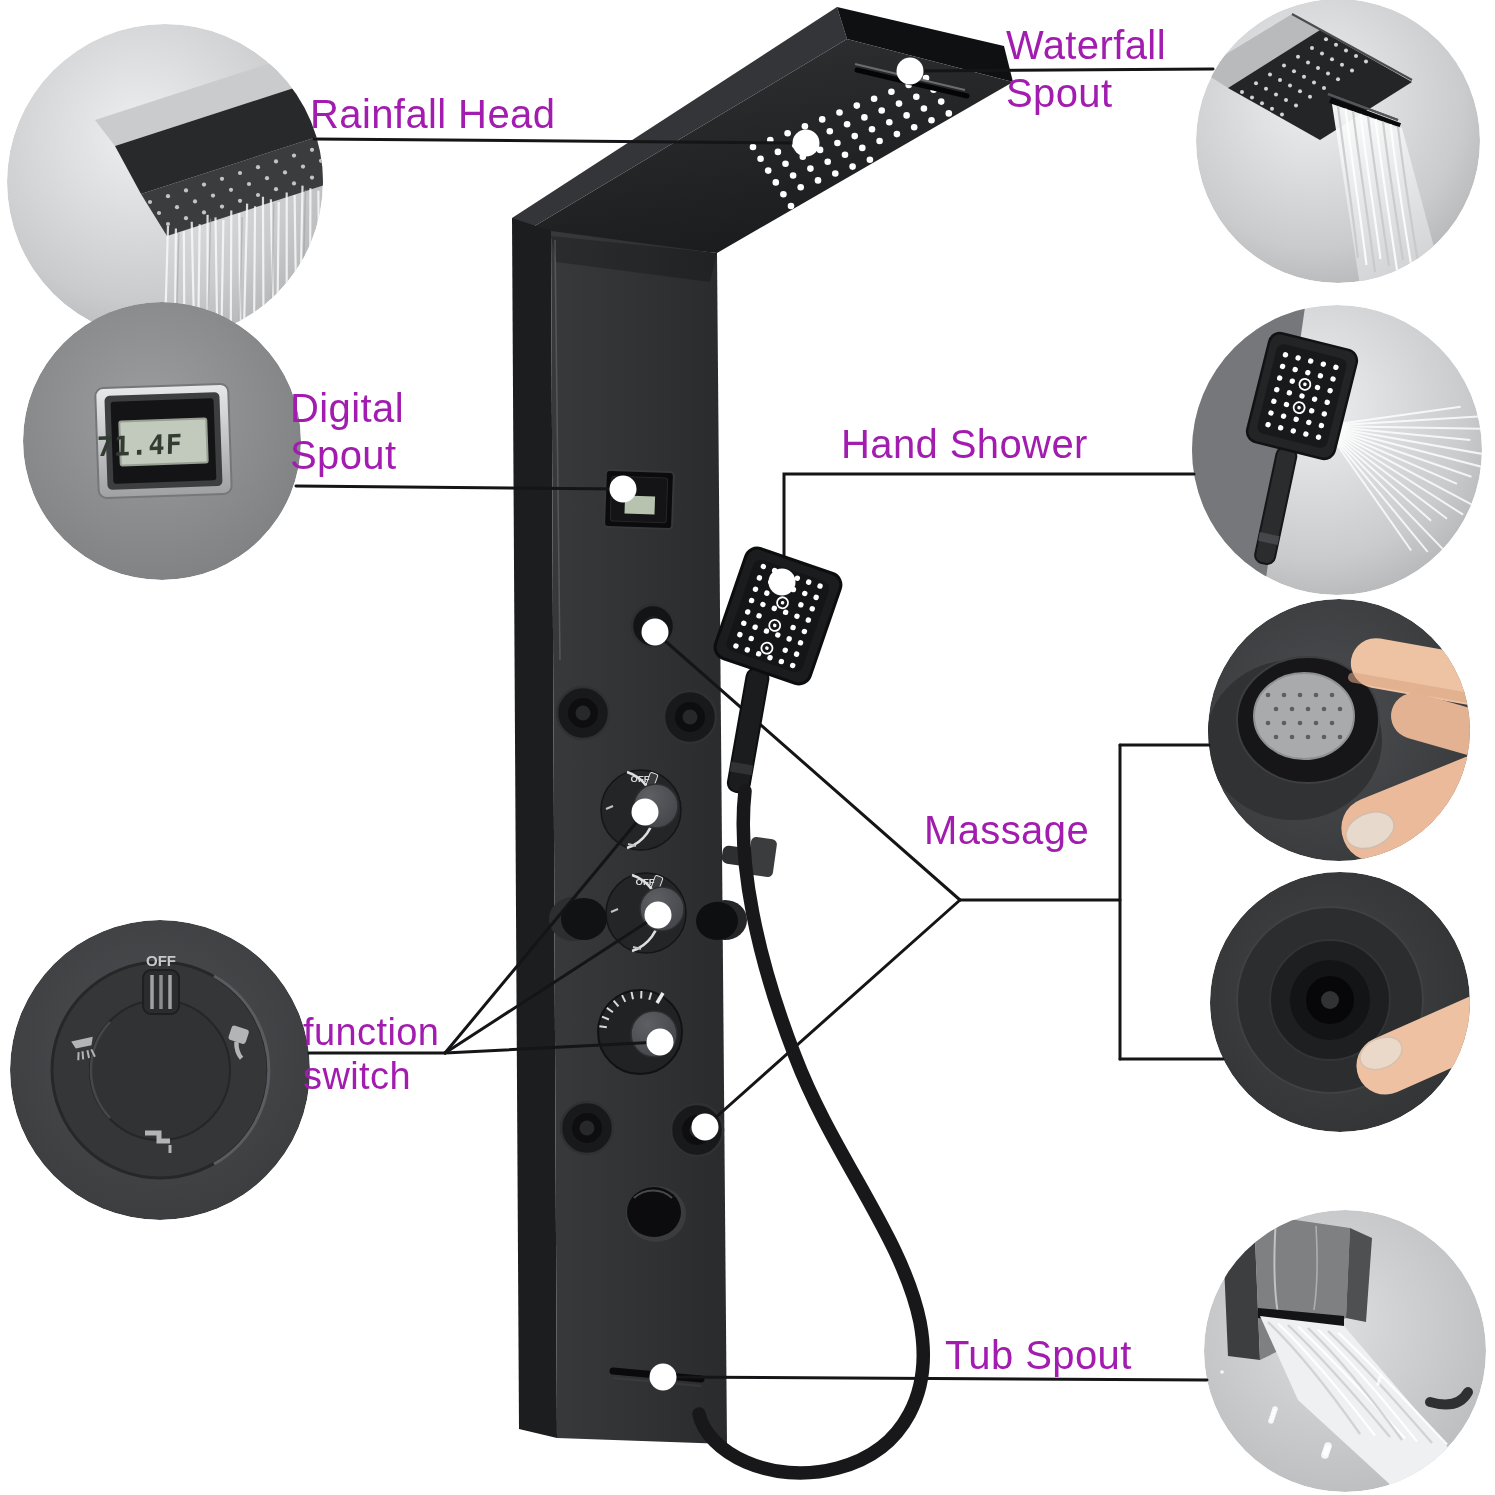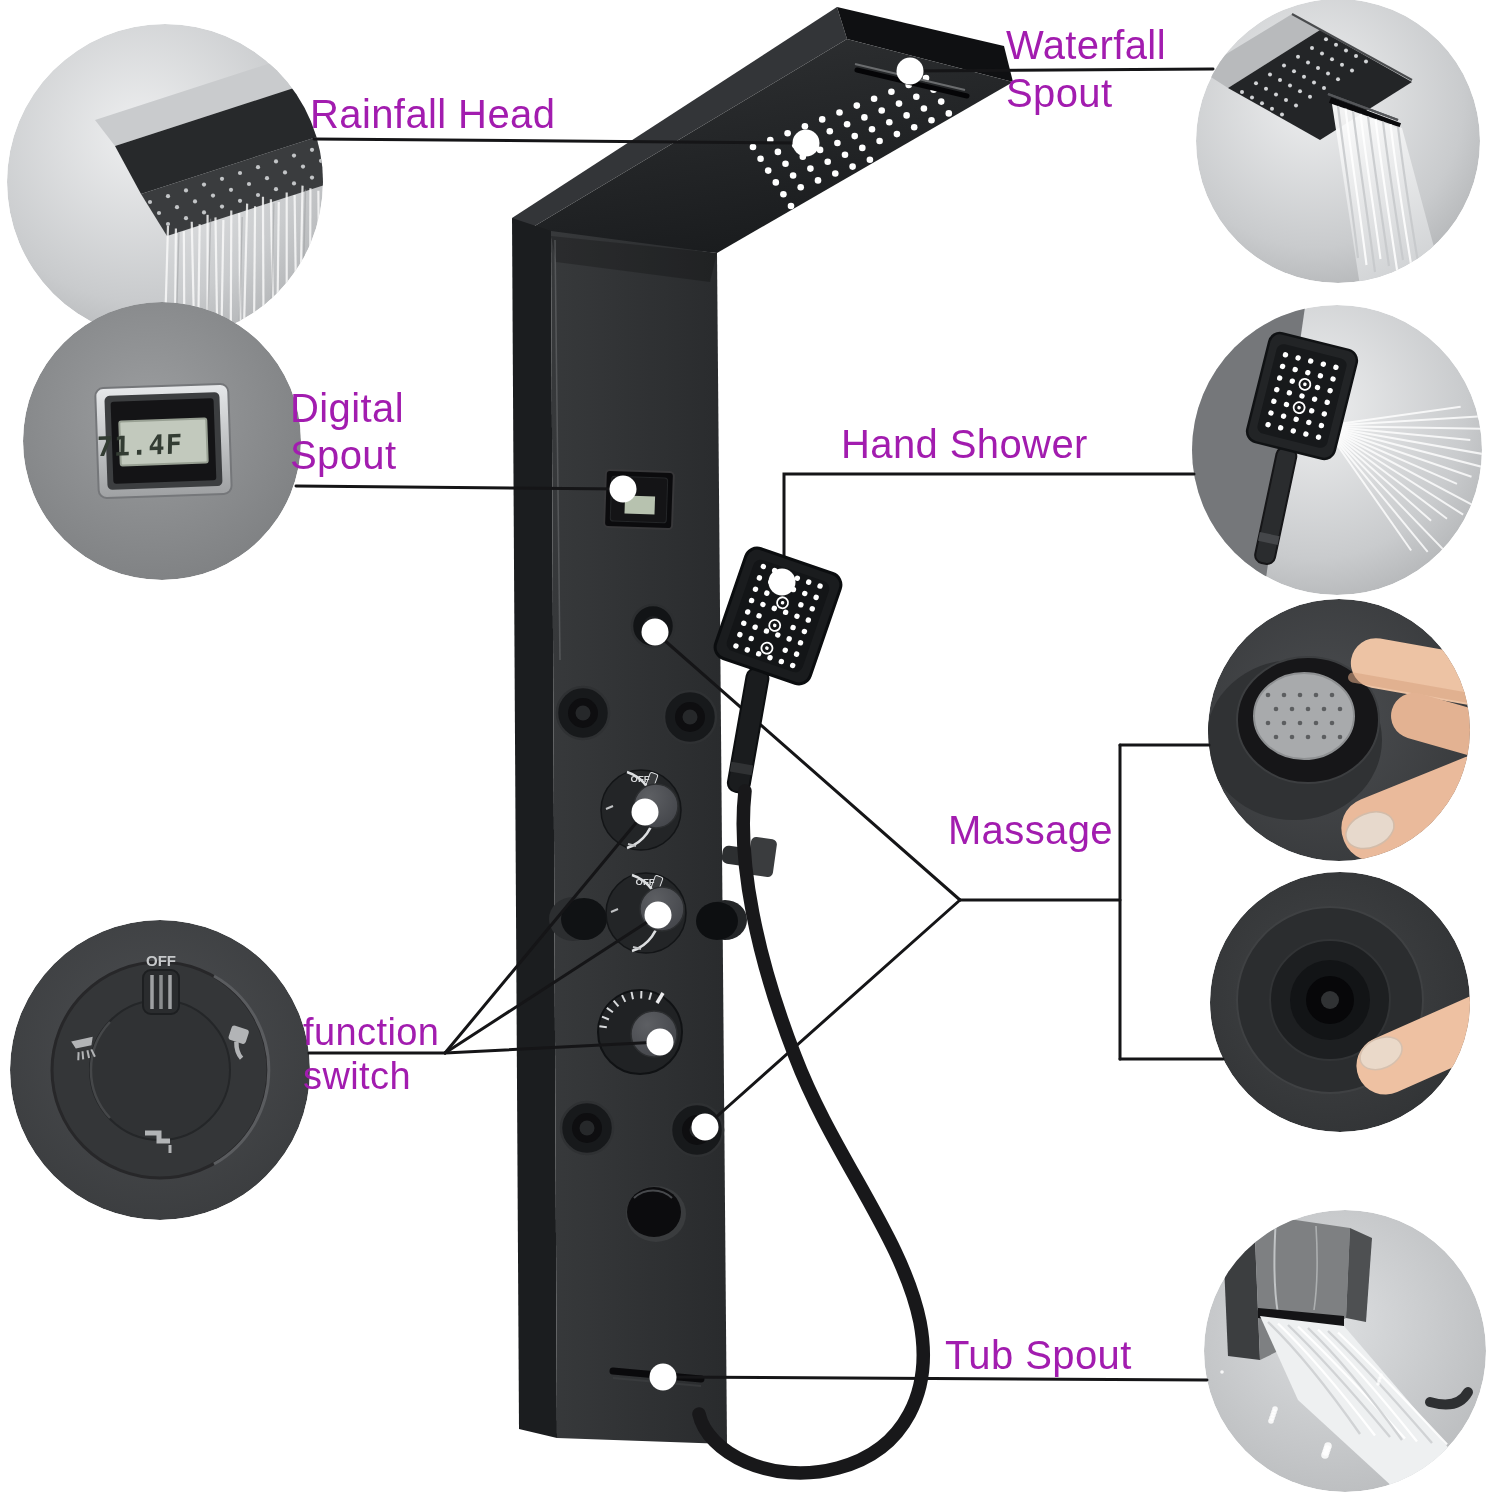--- a/index.html
+++ b/index.html
@@ -710,21 +710,21 @@
   <span class="blk">Waterfall</span>
   <span class="blk">Spout</span>
 </div>
 <div class="lbl" style="left:290px;top:385px;line-height:47px">
   <span class="blk">Digital</span>
   <span class="blk">Spout</span>
 </div>
 <div class="lbl" style="left:841px;top:420px">
   <span>Hand Shower</span>
 </div>
-<div class="lbl" style="left:900px;top:806px;width:213px;text-align:right">
+<div class="lbl" style="left:900px;top:806px;width:213px;text-align:center">
   <span class="blk">Massage</span>
 </div>
 <div class="lbl" style="left:303px;top:1010px;font-size:38px;line-height:44px">
   <span class="blk">function</span>
   <span class="blk">switch</span>
 </div>
 <div class="lbl" style="left:945px;top:1331px">
   <span>Tub Spout</span>
 </div>
 </div>

